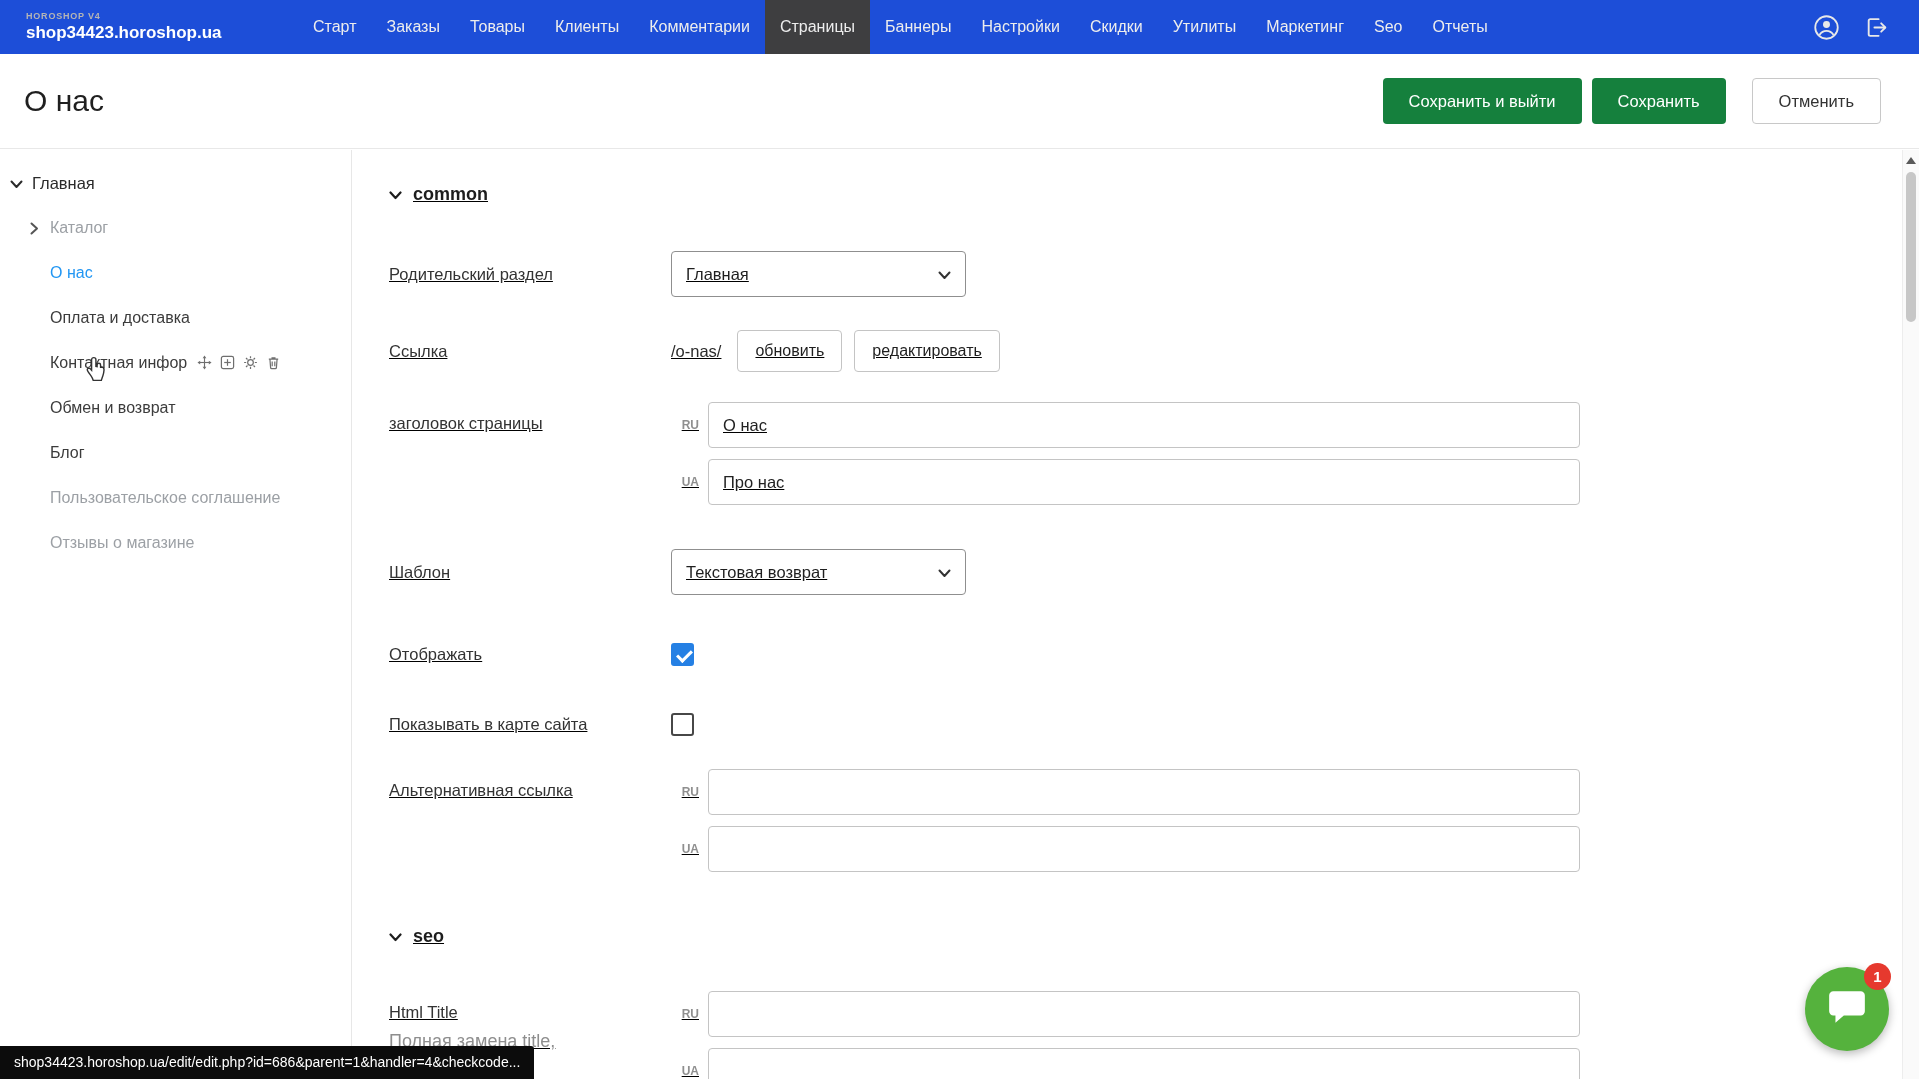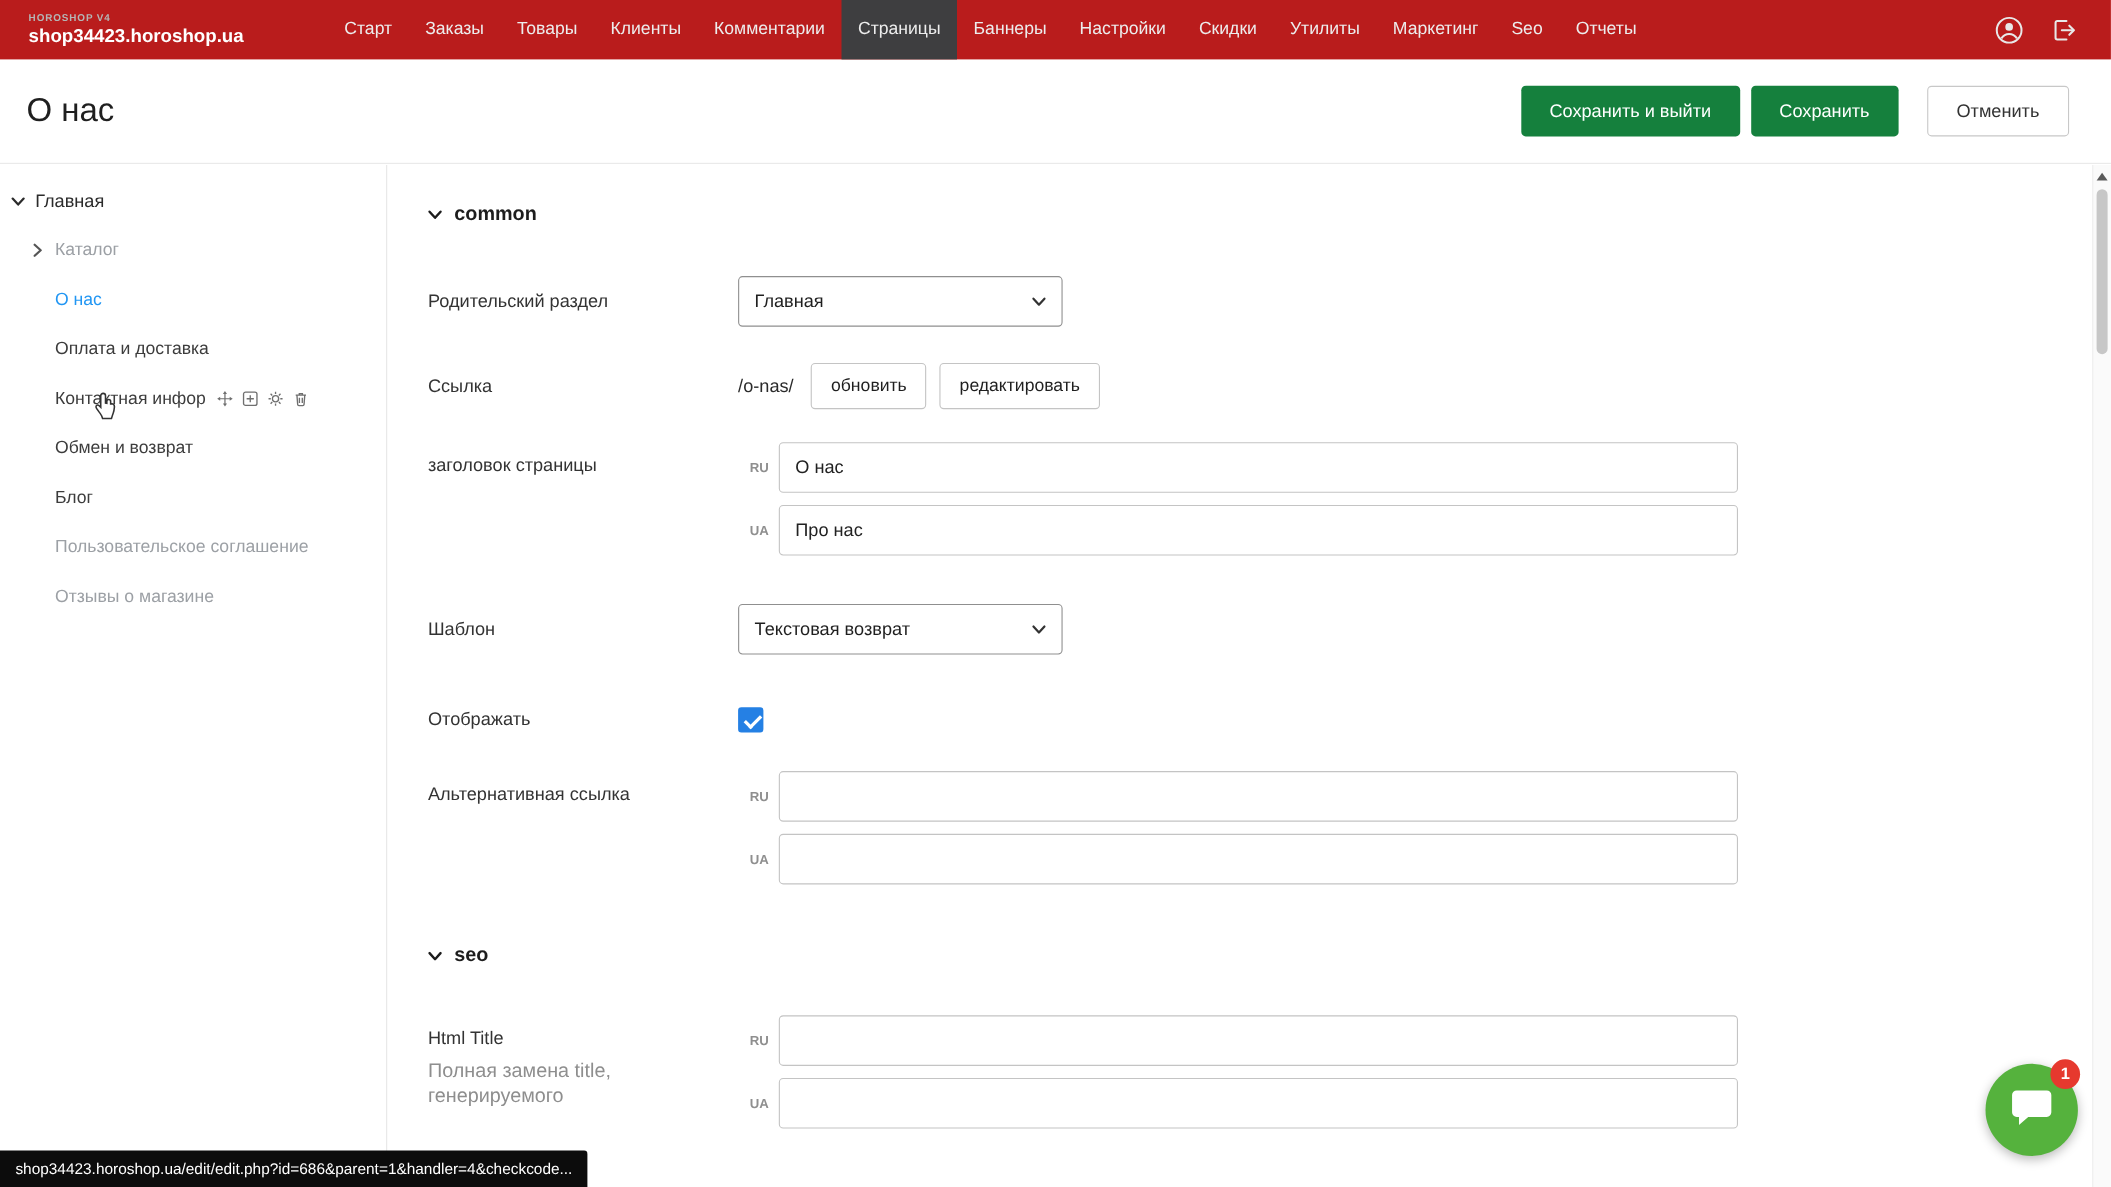--- a/index.html
+++ b/index.html
@@ -1,20 +1,20 @@
 <!DOCTYPE html>
 <html><head>
 <meta charset="utf-8">
 <style>
   * { box-sizing: border-box; margin: 0; padding: 0; }
   html,body { width:1919px; height:1079px; overflow:hidden; background:#fff;
     font-family:"Liberation Sans", sans-serif; position:relative; }
 
   
-  .topbar { position:absolute; top:0; left:0; right:0; height:54px; background:#b91c1c;
+  .topbar { position:absolute; top:0; left:0; right:0; height:54px; background:#1d4ed8;
     display:flex; z-index:40; }
   .logo { margin-left:26px; display:flex; flex-direction:column; justify-content:center;
     line-height:1.1; min-width:250px; }
   .logo-small { font-size:9px; color:#b5b5b5; letter-spacing:.8px; font-weight:700; }
   .logo-domain { font-size:17px; font-weight:700; color:#fff; margin-top:2px; }
   .nav { display:flex; height:100%; align-items:stretch; margin-left:22px; }
   .nav-item { display:flex; align-items:center; padding:0 15px; font-size:16px; color:#ededed; cursor:pointer; }
   .nav-item.active { background:#3e3e40; }
   .topbar-right { margin-left:auto; display:flex; align-items:center; gap:24px; margin-right:30px; }
   .topbar-icon { display:flex; align-items:center; cursor:pointer; }
@@ -39,21 +39,21 @@
     font-size:16px; color:#3c3c3c; cursor:pointer; position:relative; }
   .tree-item .caret-right { position:absolute; left:30px; top:16px; }
   .tree-item.gray { color:#9ca0a5; }
   .tree-item.selected { color:#2196f3; }
   .row-icons { display:flex; align-items:center; gap:8px; margin-left:10px; }
   .row-icons svg { display:block; }
   .hand-cursor { position:absolute; left:85px; top:16px; z-index:25; pointer-events:none; }
 
   
   .main { position:absolute; top:150px; left:353px; right:17px; bottom:0; background:#fff;
-    padding:34px 0 0 36px; overflow:hidden; }
+    padding:34px 0 0 36px; overflow:hidden;text-decoration:underline; }
   .section-head { display:flex; align-items:center; gap:11px; font-size:18px; font-weight:700;
     color:#1d1d1d; cursor:pointer; }
   .mb46 { margin-bottom:46px; } .mb33 { margin-bottom:33px; } .mb30 { margin-bottom:30px; }
   .mb44 { margin-bottom:44px; } .mb36 { margin-bottom:36px; } .mb24 { margin-bottom:24px; }
   .mb22 { margin-bottom:22px; } .mt54 { margin-top:54px; } .mt44 { margin-top:44px; }
   .frow { display:flex; align-items:center; }
   .frow.multi { align-items:flex-start; }
   .frow-label { flex:0 0 282px; font-size:16.5px; color:#333; }
   .frow.multi .frow-label { padding-top:12px; }
   .label-hint { font-size:18px; color:#8e8e8e; margin-top:8px; line-height:1.3; }
@@ -289,20 +289,24 @@
           </svg>
       </span>
     </div>
   </div>
 
   <div class="frow ck mb24">
     <div class="frow-label">Отображать</div>
     <div class="checkbox checked"></div>
   </div>
 
+  <div class="frow ck mb22">
+    <div class="frow-label">Показывать в карте сайта</div>
+    <div class="checkbox"></div>
+  </div>
 
   <div class="frow multi">
     <div class="frow-label">Альтернативная ссылка</div>
     <div class="fields">
       <div class="lang-field">
         <span class="lang-tag">RU</span>
         <input class="text-input" style="">
       </div>
       <div class="lang-field">
         <span class="lang-tag">UA</span>

